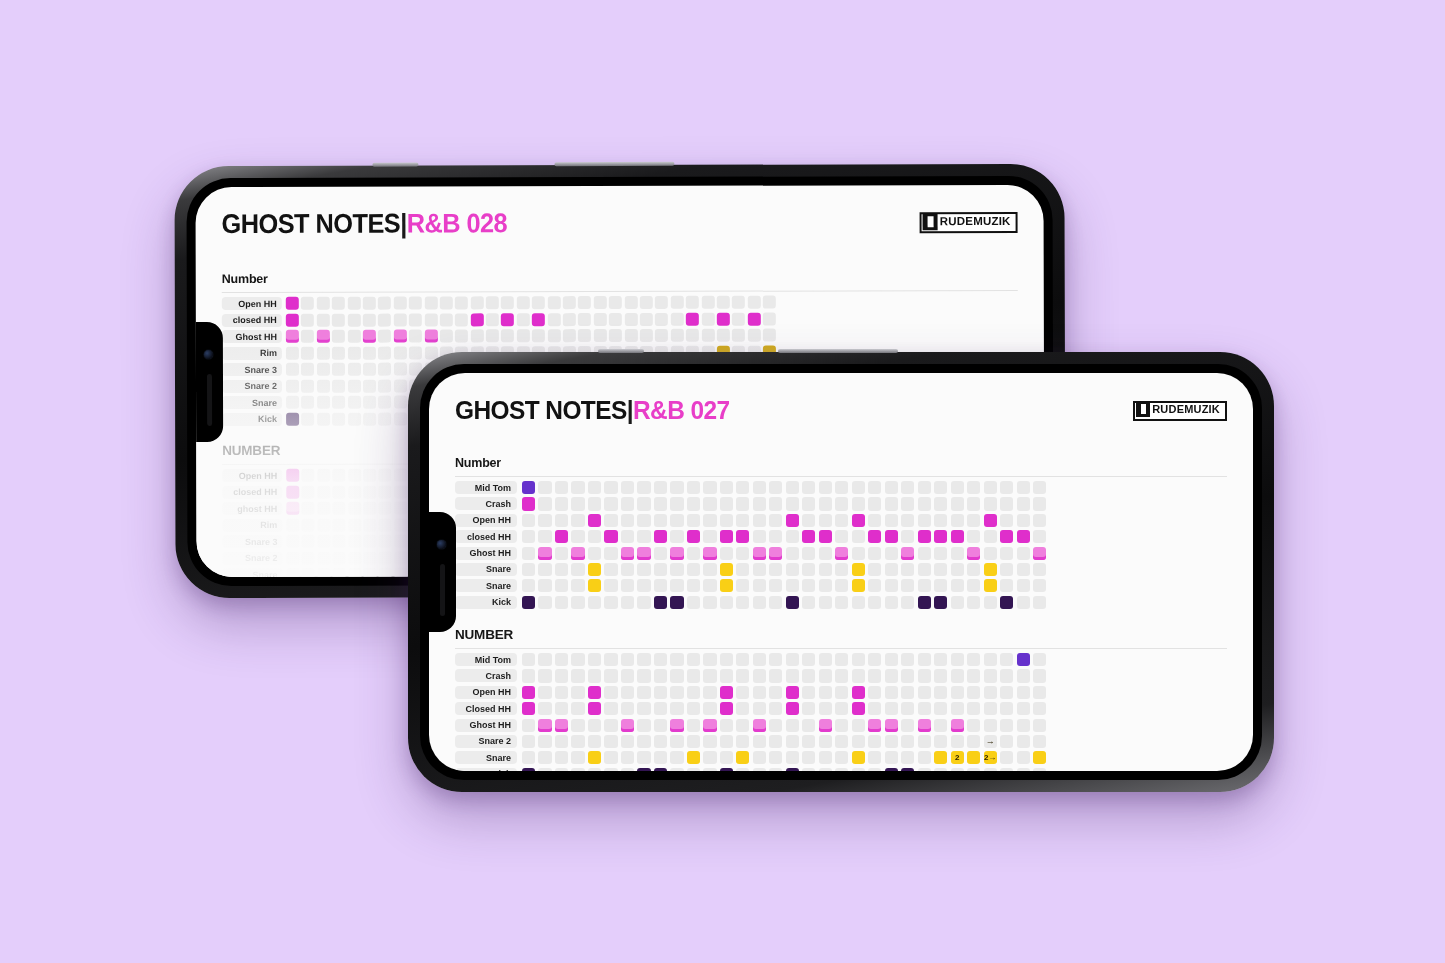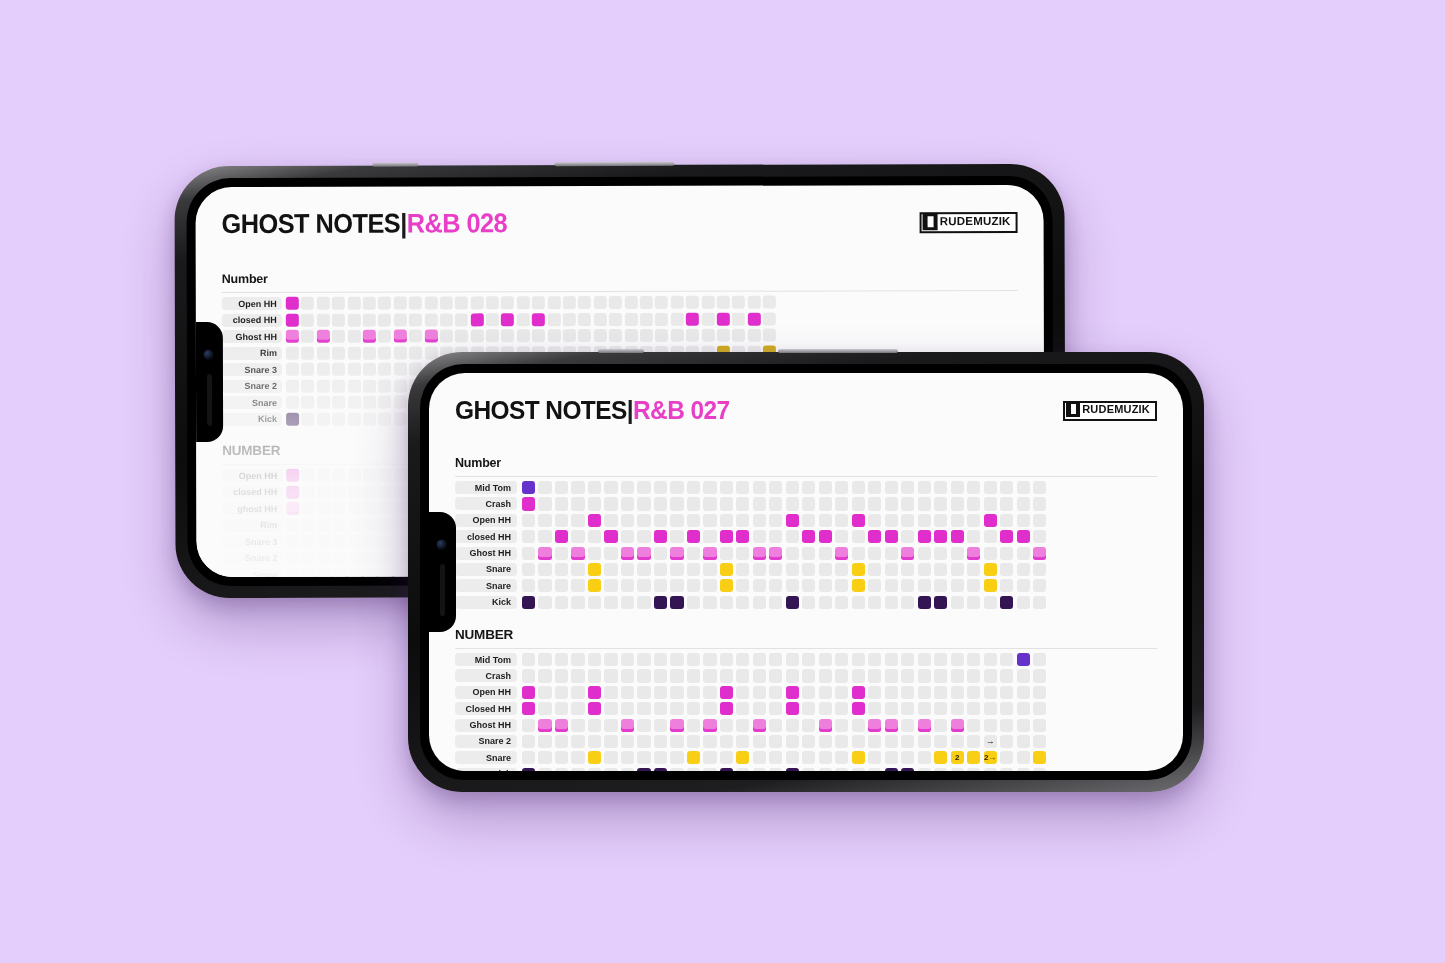--- a/index.html
+++ b/index.html
@@ -157,21 +157,21 @@
 
   
   #back-fade {
     position: absolute; left: 0; right: 0; bottom: 0; top: 150px;
     background: linear-gradient(180deg, rgba(251,251,251,0) 0%, rgba(251,251,251,.55) 32%, rgba(251,251,251,.85) 60%, rgba(251,251,251,.95) 100%);
     pointer-events: none; z-index: 4;
   }
 
   
   #phone-front {
-    left: 408px; top: 352px; width: 796px; height: 440px;
+    left: 408px; top: 352px; width: 866px; height: 440px;
   }
   #phone-front .sheet { padding: 22px 26px 0 26px; }
   #phone-front .title { font-size: 26px; }
   #phone-front .logo { height: 20px; }
   #phone-front .logo .glyph { width: 14px; height: 16px; }
   #phone-front .logo .glyph span { width: 5px; height: 10px; }
   #phone-front .logo .word { font-size: 11px; }
   #phone-front .section-label { font-size: 12.5px; margin-top: 30px; }
   #phone-front .rule { height: 1px; margin: 6px 0 4px 0; }
   #phone-front .rowlabel { width: 62px; height: 13px; font-size: 9px; padding-right: 6px; margin-right: 5px; }

